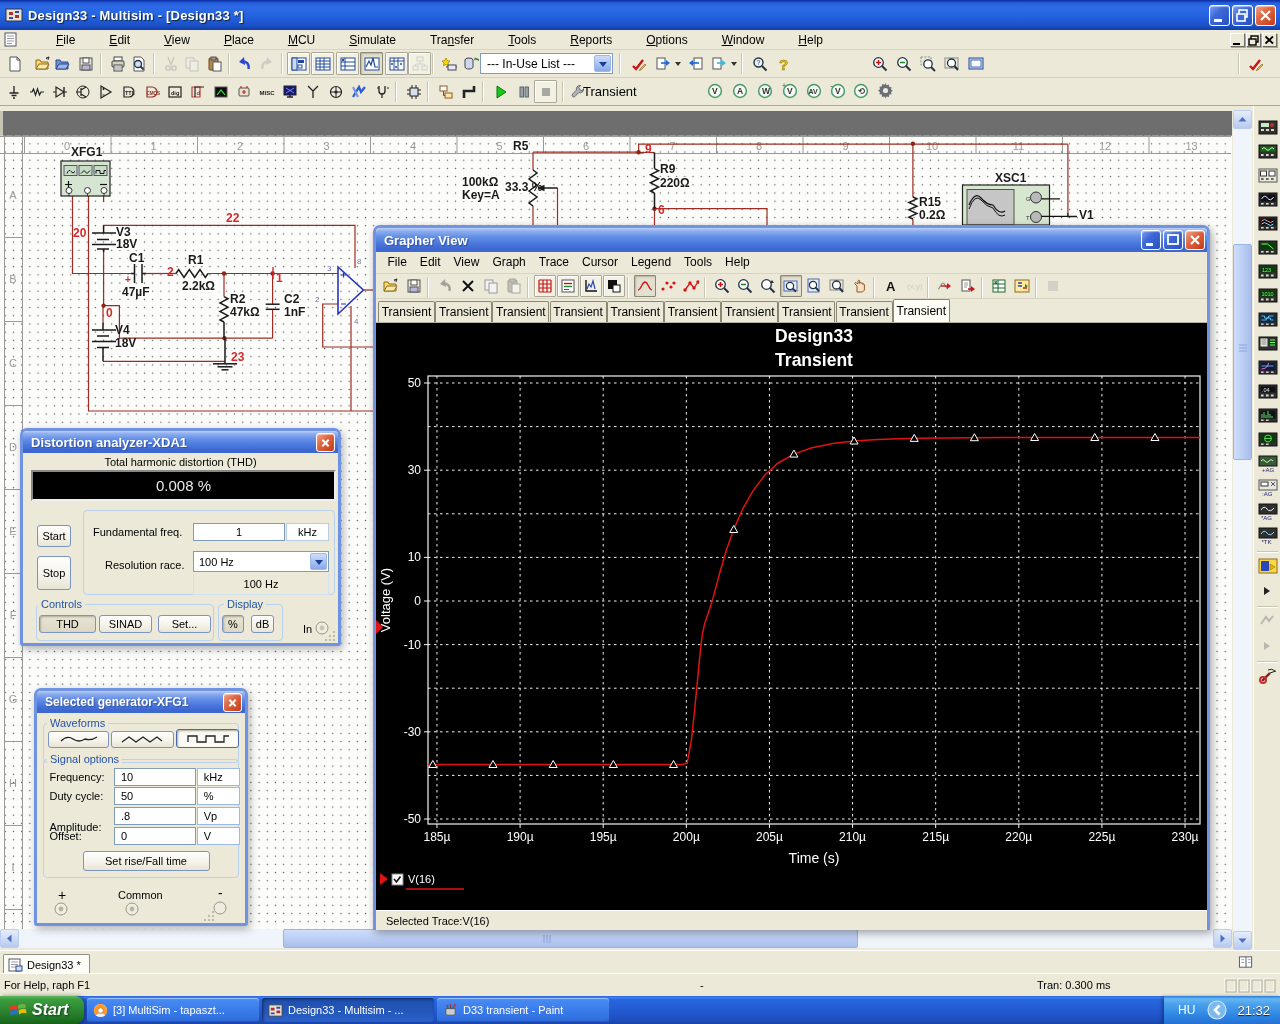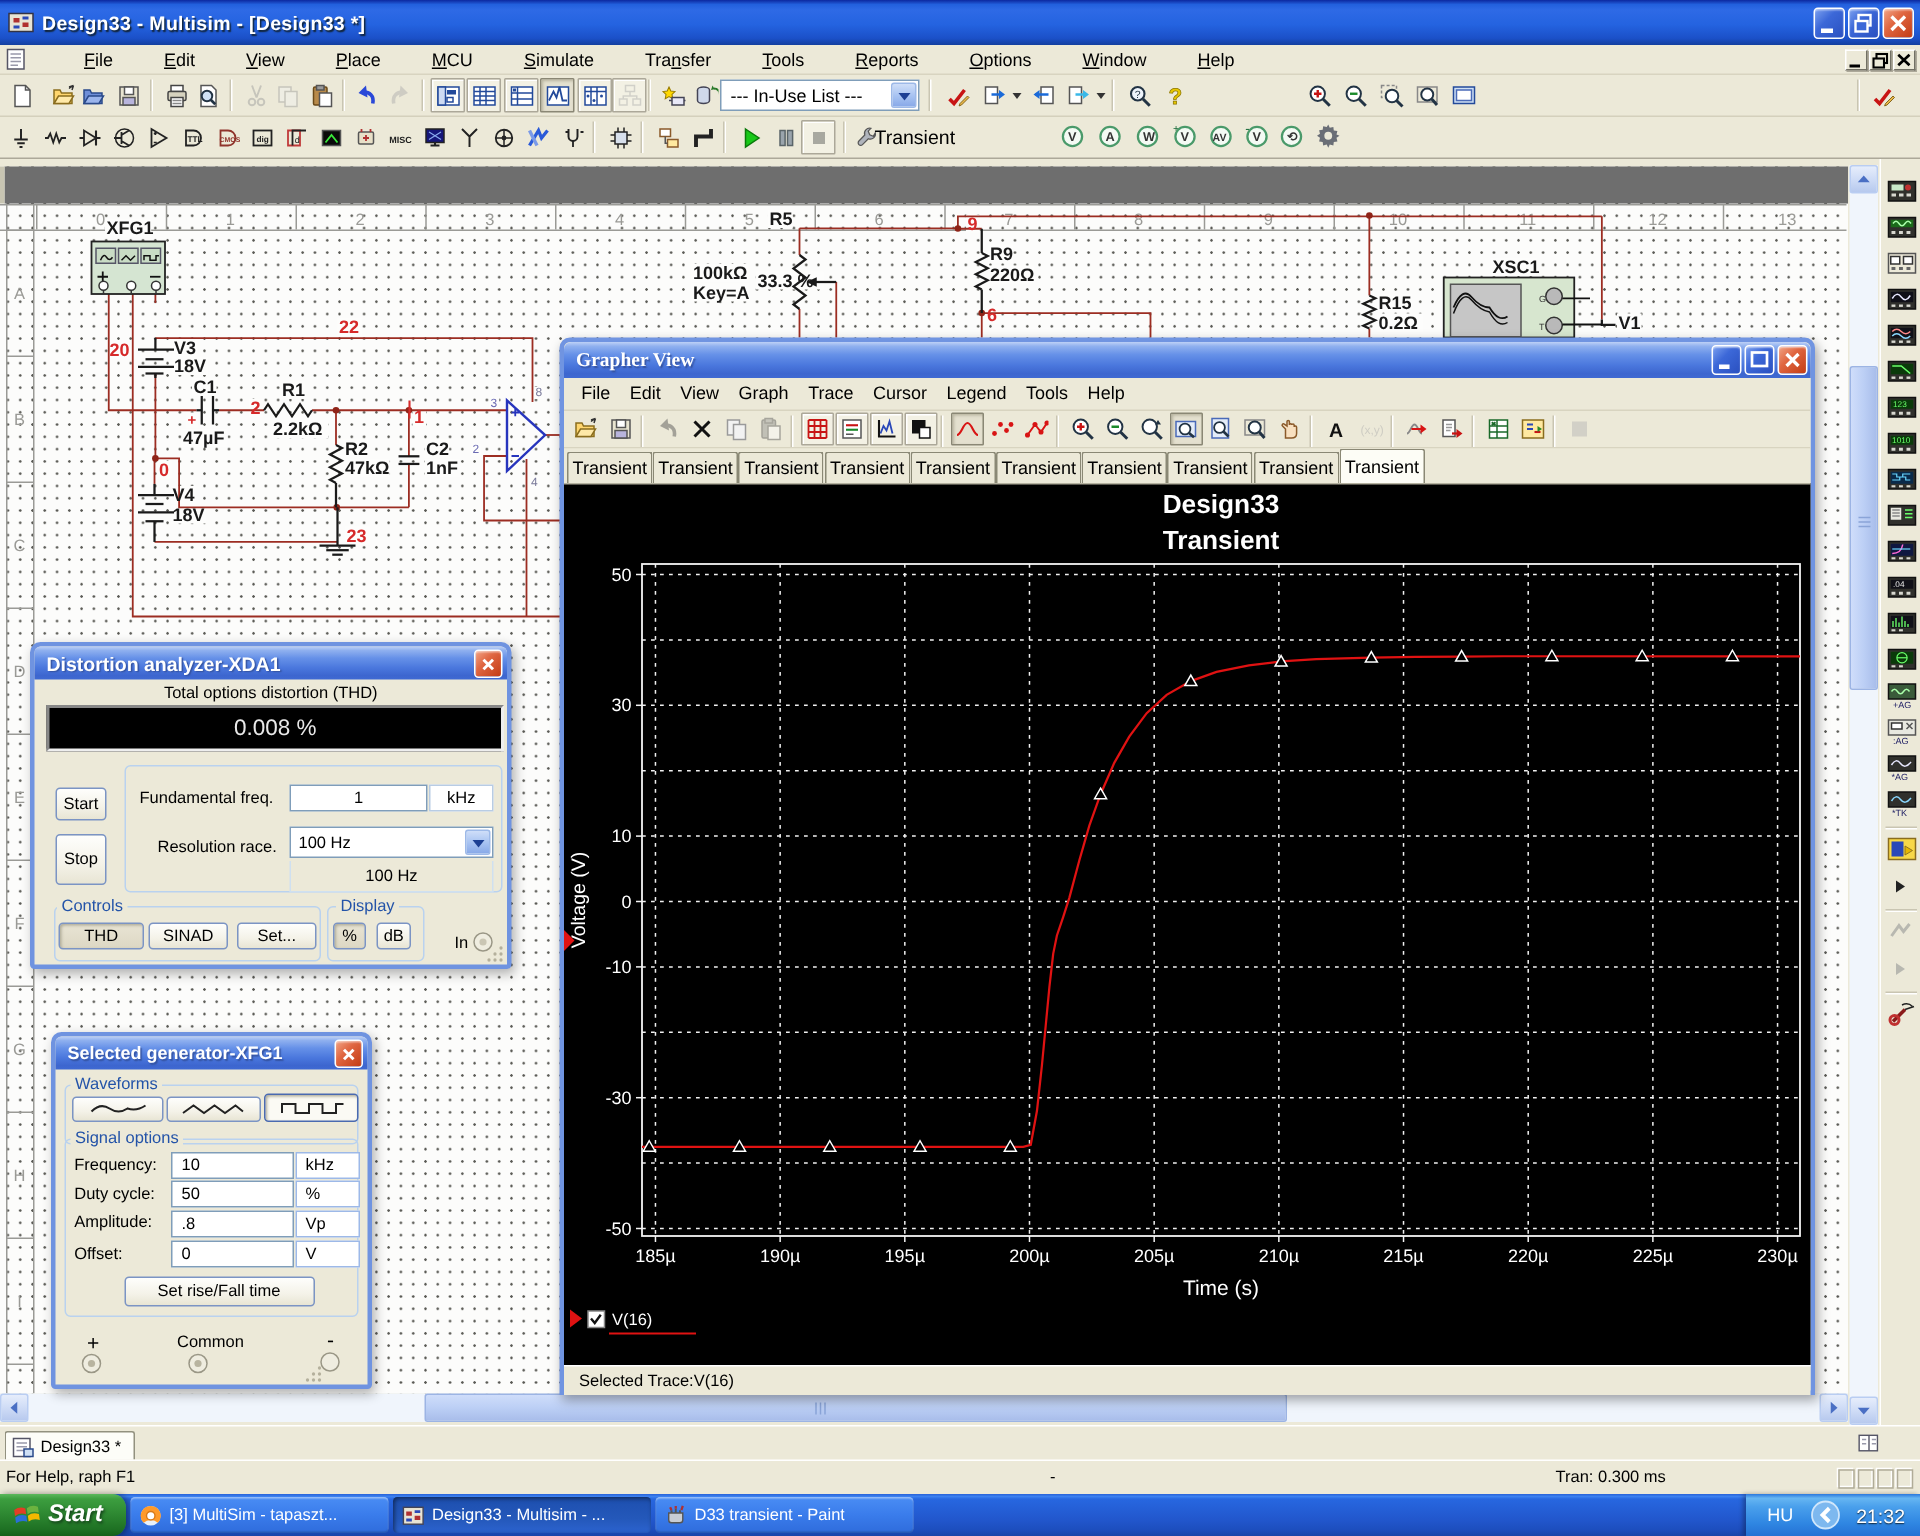--- a/index.html
+++ b/index.html
@@ -77,21 +77,21 @@
 .task .tklabel { white-space:nowrap; overflow:hidden; }
 #tray { margin-left:auto; height:28px; display:flex; align-items:center; padding:0 10px 0 14px;
   background:linear-gradient(180deg,#2a78dd 0%,#66b6f2 10%,#4aa0ec 30%,#2f86e2 70%,#2471d4 100%); box-shadow:-2px 0 3px rgba(0,0,0,.3); color:#fff; }
 #tray .clock { font-size:13px; color:#fff; text-shadow:0 1px 1px #123; }
 
 
 #grapher { position:absolute; left:373px; top:119px; width:837px; height:705px; border:3px solid #7094e1; border-radius:7px 7px 0 0;
   background:#ece9d8; box-shadow:2px 3px 8px rgba(0,0,0,.35); }
 #g-title { height:24px; border-radius:5px 5px 0 0; display:flex; align-items:center; padding-left:8px;
   background:linear-gradient(180deg,#bdd0f6 0%,#8fb0ef 12%,#6691e8 35%,#4a77dd 65%,#3d66cf 88%,#3f69d2 100%); }
-#g-title .gtext { color:#fff; font-weight:bold; font-size:13px; text-shadow:1px 1px 1px #33519e;font-family:Liberation Serif, serif; }
+#g-title .gtext { color:#fff; font-weight:bold; font-size:13px; text-shadow:1px 1px 1px #33519e; }
 #g-title .winbtn { width:20px; height:20px; }
 #g-menubar { height:22px; display:flex; align-items:center; font-size:12px; border-bottom:1px solid #d8d4c0; background:#ece9d8; }
 #g-menubar .mi { padding:2px 6.5px 3px 6.5px; } #g-menubar .mi:first-child { margin-left:5px; }
 #g-toolbar { height:25px; position:relative; background:#ece9d8; border-bottom:1px solid #d8d4c0; }
 #g-toolbar .tbtn { top:1px; width:22px; height:22px; }
 #g-tabs { height:23px; position:relative; background:#ece9d8; }
 .gtab { position:absolute; top:2px; height:21px; background:#ece9d8; border:1px solid #8a8875; border-bottom:none; border-radius:2px 2px 0 0;
   display:flex; align-items:center; justify-content:center; font-size:12px; color:#000; }
 .gtab.active { background:#fdfdf6; height:23px; top:0; z-index:2; font-size:12px; }
 #g-client { height:588px; background:#000; position:relative; border-top:1px solid #b5b2a0; }
@@ -1568,21 +1568,21 @@
       <span class="stext">Selected Trace:V(16)</span>
     </div>
   </div>
 
   <div id="xda-dialog" class="dlg" style="left:20px; top:322px; width:321px; height:218px;">
     <div class="dlg-title" style="height:22px">
       <span class="dtext">Distortion analyzer-XDA1</span>
       <div class="xbtn"></div>
     </div>
     <div style="position:relative; width:315px; height:190px">
-      <div class="abs" style="left:0;top:3px;width:315px;text-align:center">Total options distortion (THD)</div>
+      <div class="abs" style="left:0;top:3px;width:315px;text-align:center">Total harmonic distortion (THD)</div>
       <div class="abs" style="left:8px;top:17px;width:305px;height:31px;background:#000;border:2px solid #888;border-right-color:#eee;border-bottom-color:#eee;color:#e8e8e8;font-size:15px;display:flex;align-items:center;justify-content:center">
           <span>0.008 %</span>
         </div>
       <div class="grp" style="left:60px;top:57px;width:252px;height:85px"></div>
       <div class="xpbtn" style="left:14px;top:72px;width:34px;height:22px">Start</div>
       <div class="xpbtn" style="left:14px;top:103px;width:34px;height:34px">Stop</div>
       <div class="abs" style="left:70px;top:73px">Fundamental freq.</div>
       <div class="fld" style="left:170px;top:69.5px;width:92px;height:18px;justify-content:center">
           <span>1</span>
         </div>
@@ -1664,21 +1664,21 @@
           <div>
             <span class="abs" style="left:12.5px;top:77.3px">Duty cycle:</span>
             <div class="fld" style="left:77px;top:74.3px;width:82px;height:18px">
               <span style="padding-left:6px">50</span>
             </div>
             <div class="fld" style="left:159.7px;top:74.3px;width:43px;height:18px;border-color:#9db9e8">
               <span style="padding-left:6px">%</span>
             </div>
           </div>
           <div>
-            <span class="abs" style="left:12.5px;top:96px">Amplitude:</span>
+            <span class="abs" style="left:12.5px;top:108px">Amplitude:</span>
             <div class="fld" style="left:77px;top:94.1px;width:82px;height:18px">
               <span style="padding-left:6px">.8</span>
             </div>
             <div class="fld" style="left:159.7px;top:94.1px;width:43px;height:18px;border-color:#9db9e8">
               <span style="padding-left:6px">Vp</span>
             </div>
           </div>
           <div>
             <span class="abs" style="left:12.5px;top:116.9px">Offset:</span>
             <div class="fld" style="left:77px;top:113.9px;width:82px;height:18px">

